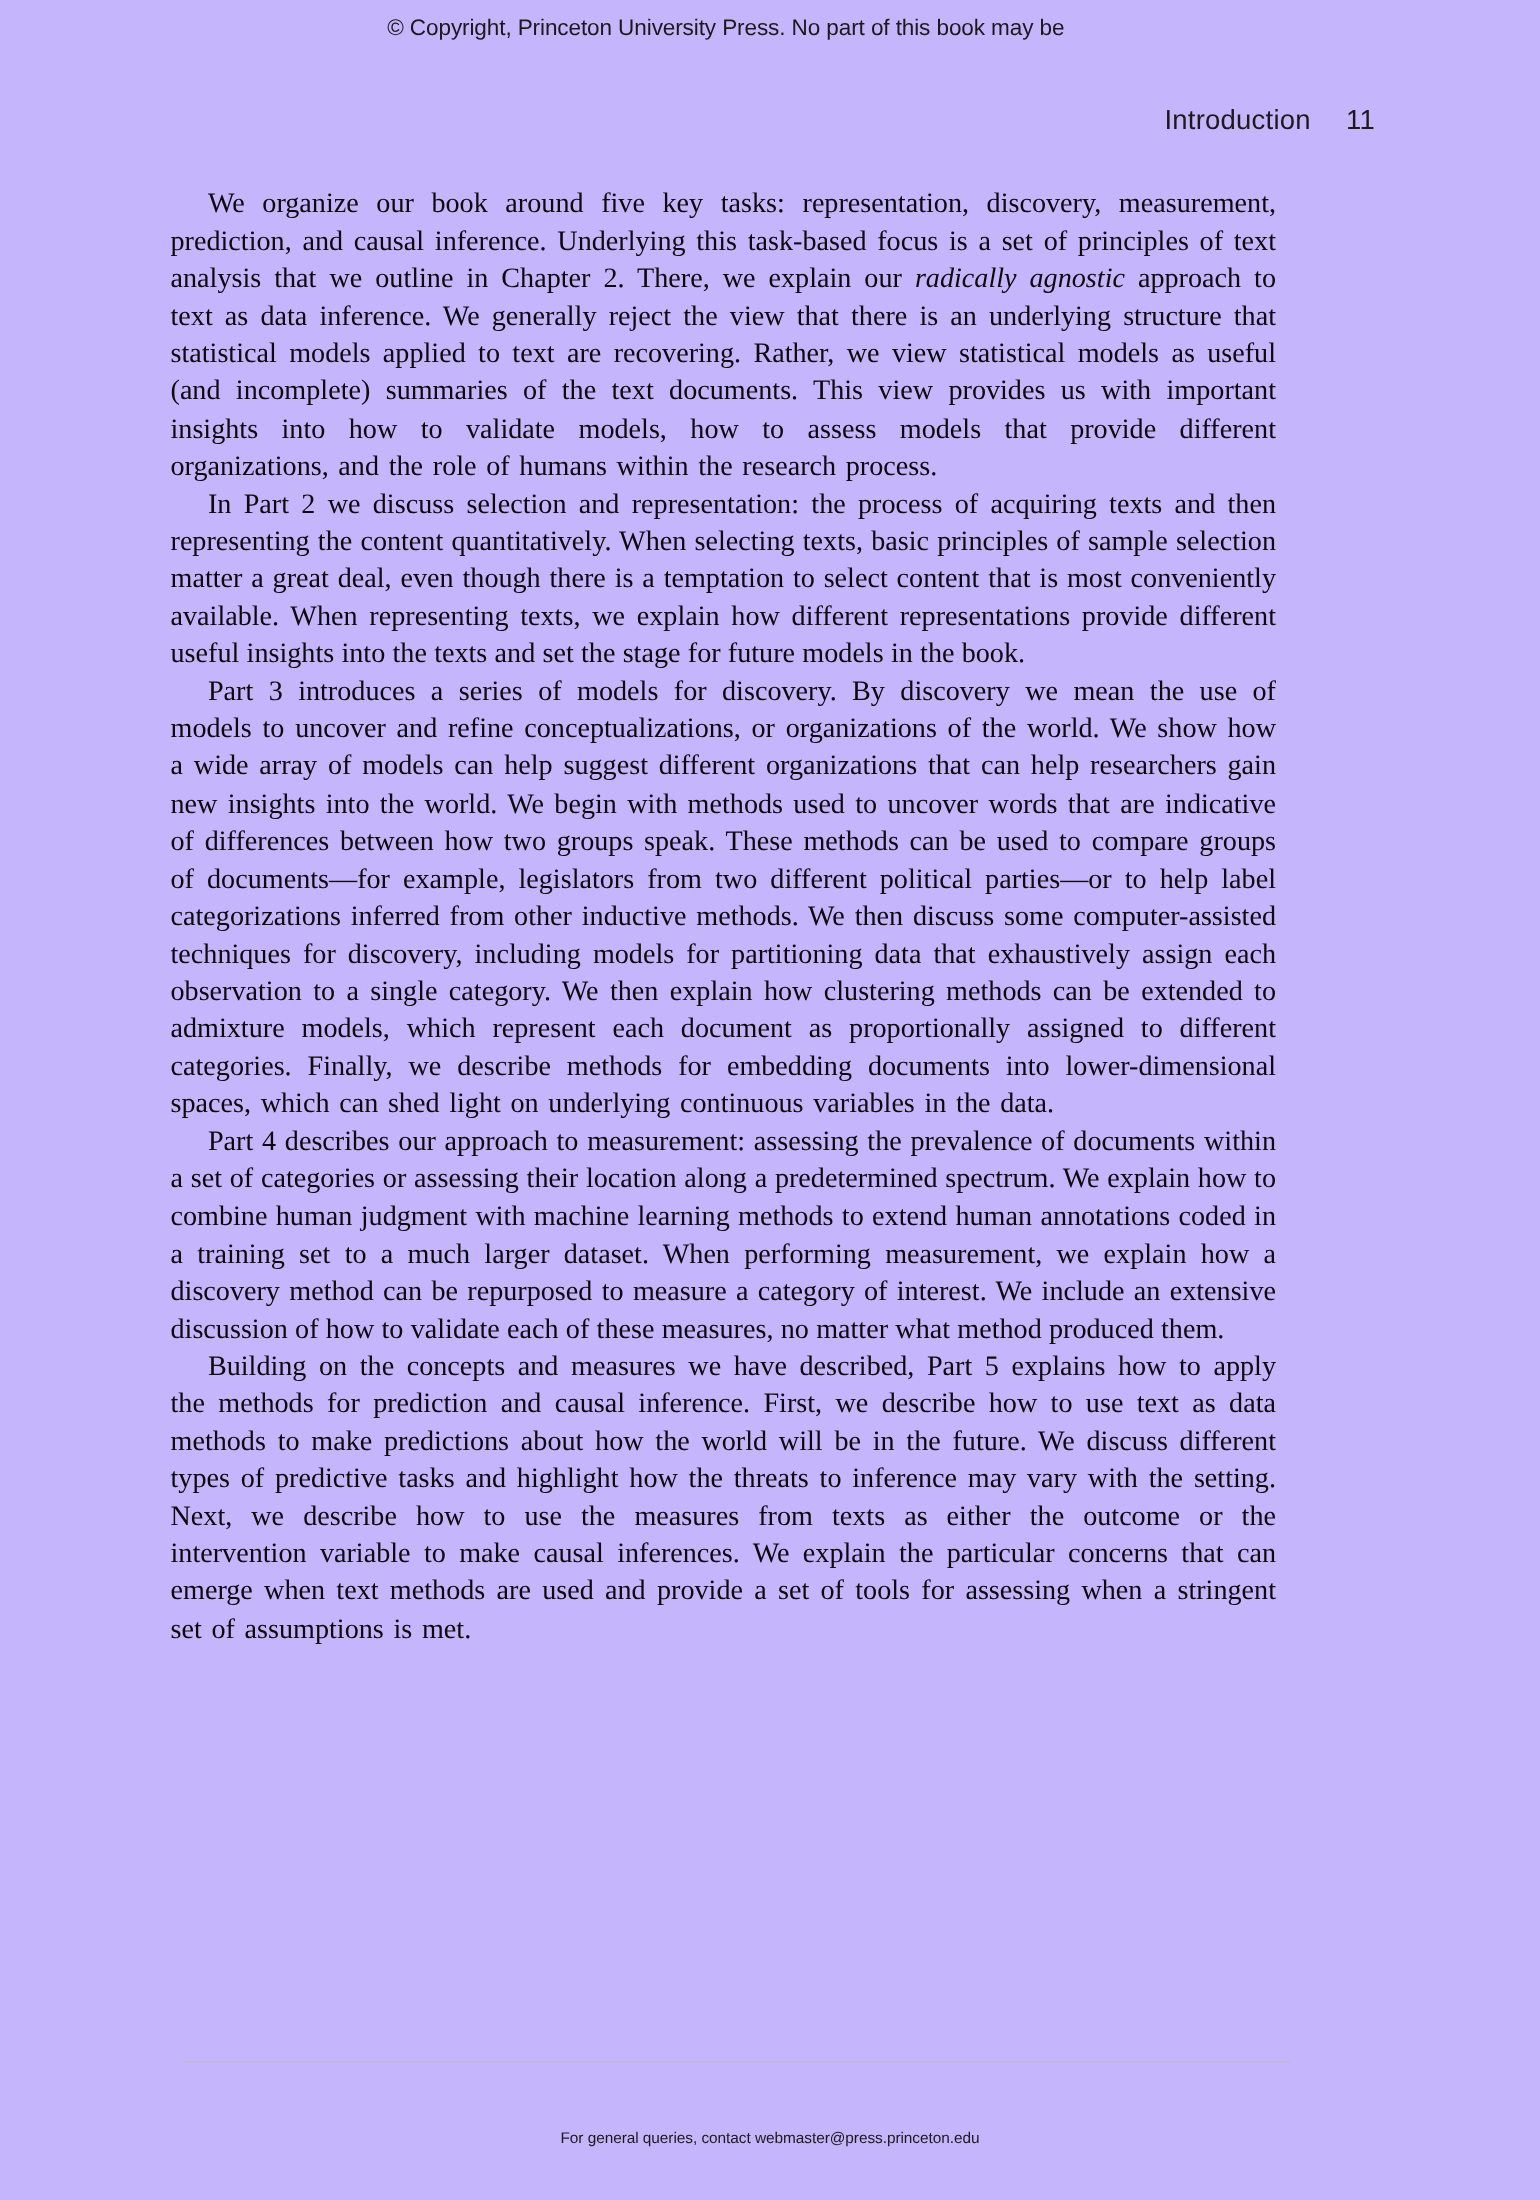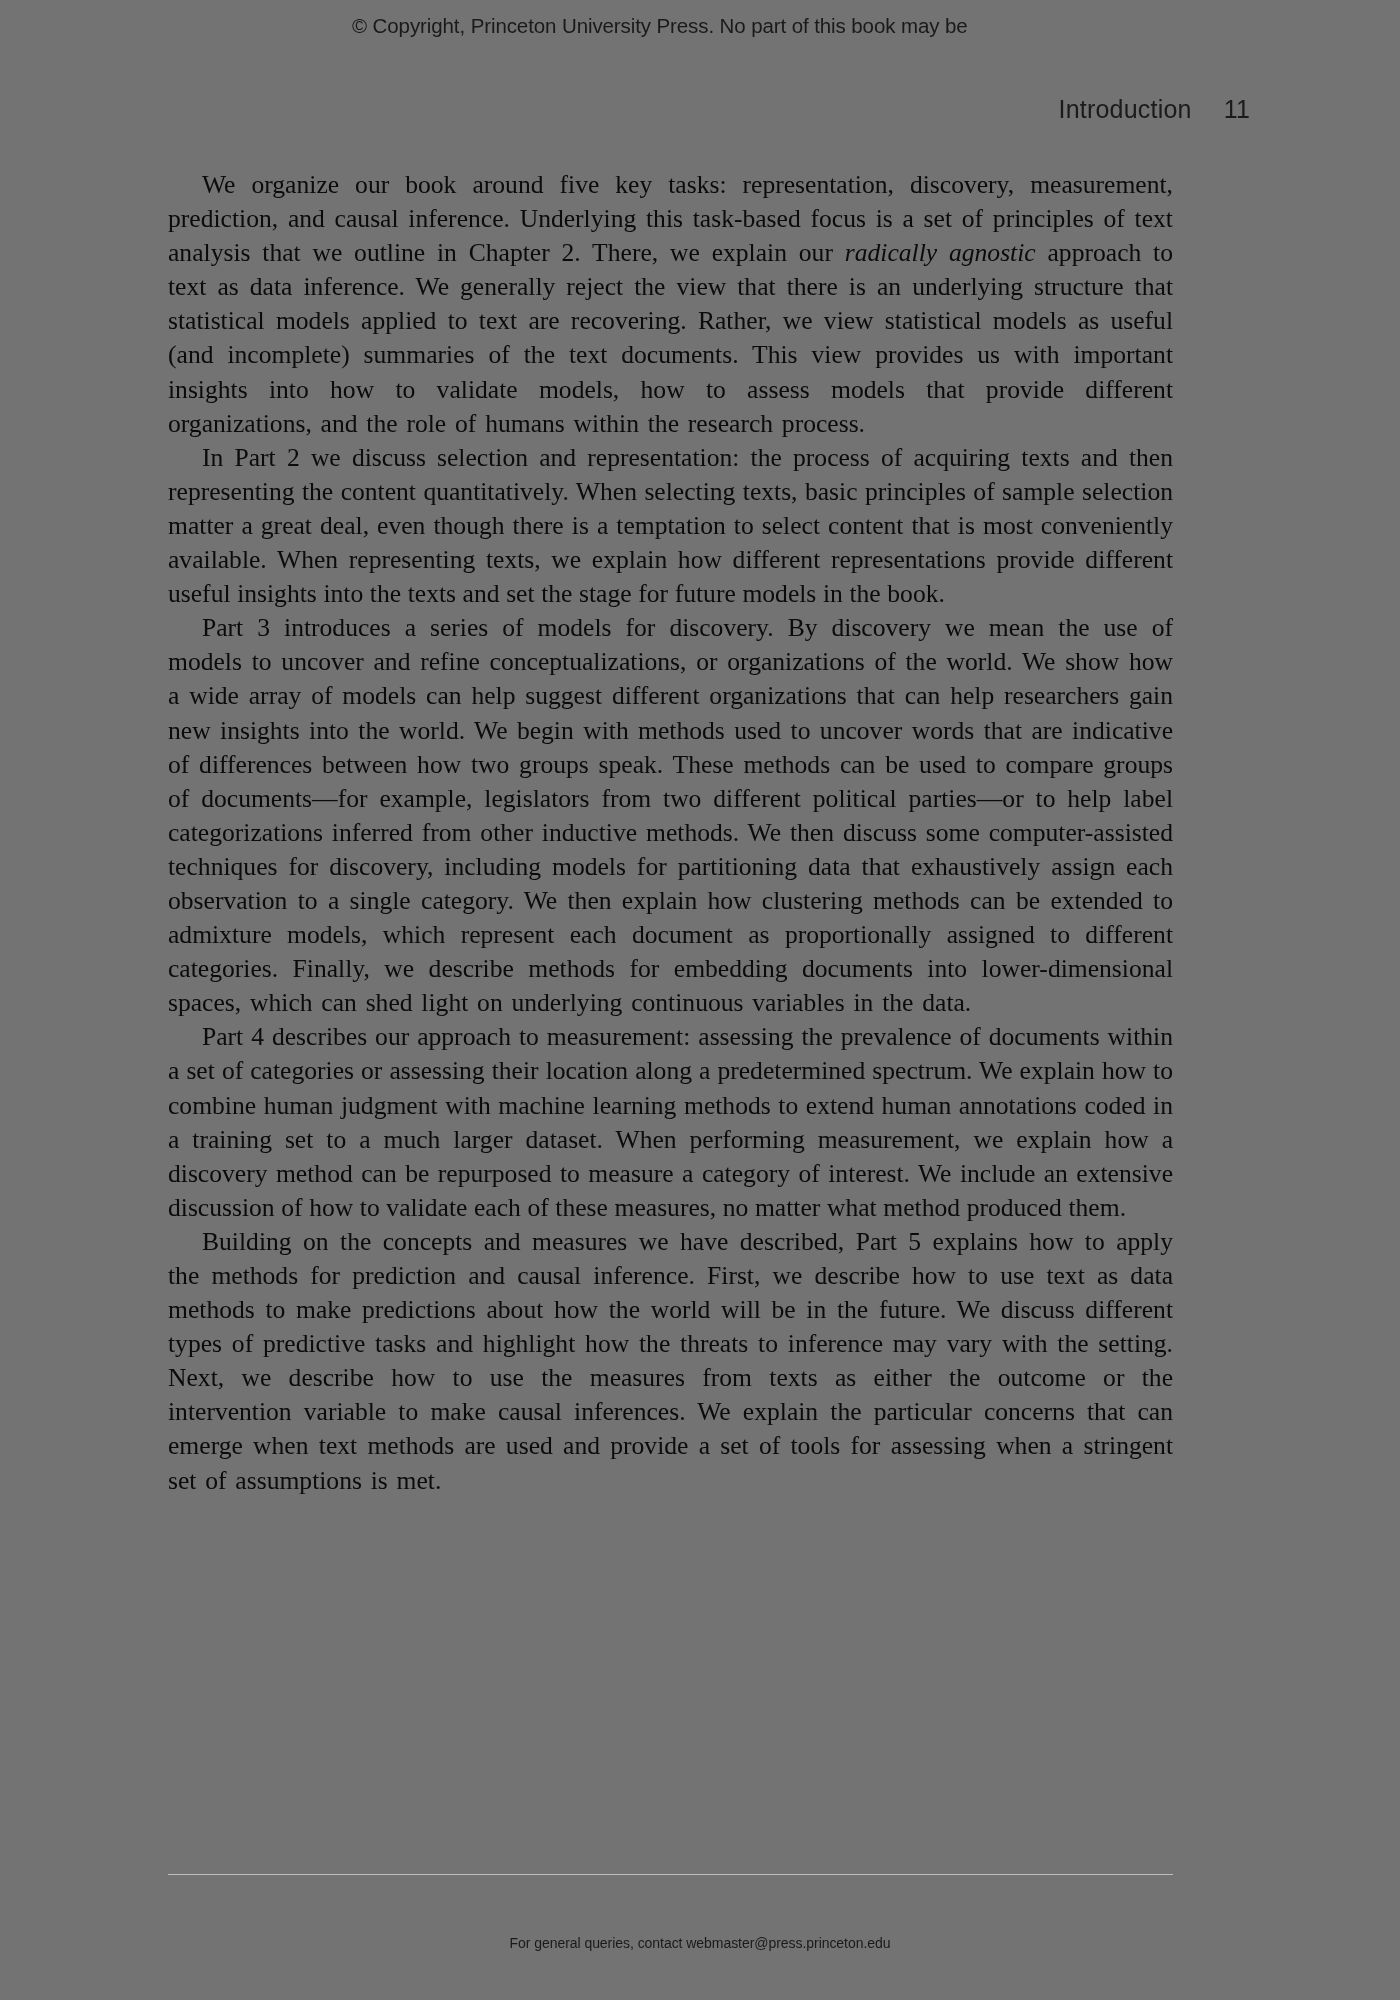--- a/index.html
+++ b/index.html
@@ -5,21 +5,21 @@
   html, body {
     margin: 0;
     padding: 0;
     background: #ffffff;
   }
 
   .page {
     position: relative;
     width: 1400px;
     height: 2000px;
-    background: #737373;
+    background: #c4b5fd;
     overflow: hidden;
     font-family: "Liberation Serif", serif;
     color: #000000;
     box-sizing: border-box;
   }
 
   
   .copyright-notice {
     position: absolute;
     left: 352px;
@@ -50,21 +50,21 @@
     display: flex;
     align-items: baseline;
     gap: 32px;
   }
   .running-head .rh-title { display: inline-block; }
   .running-head .rh-page  { display: inline-block; }
 
   
   .content {
     position: absolute;
-    left: 168px;
+    left: 155px;
     top: 168px;
     width: 1005px;
   }
 
   p.body-par {
     margin: 0;
     font-family: "Liberation Serif", serif;
     font-size: 25.6px;
     line-height: 34.1px;
     text-align: justify;

